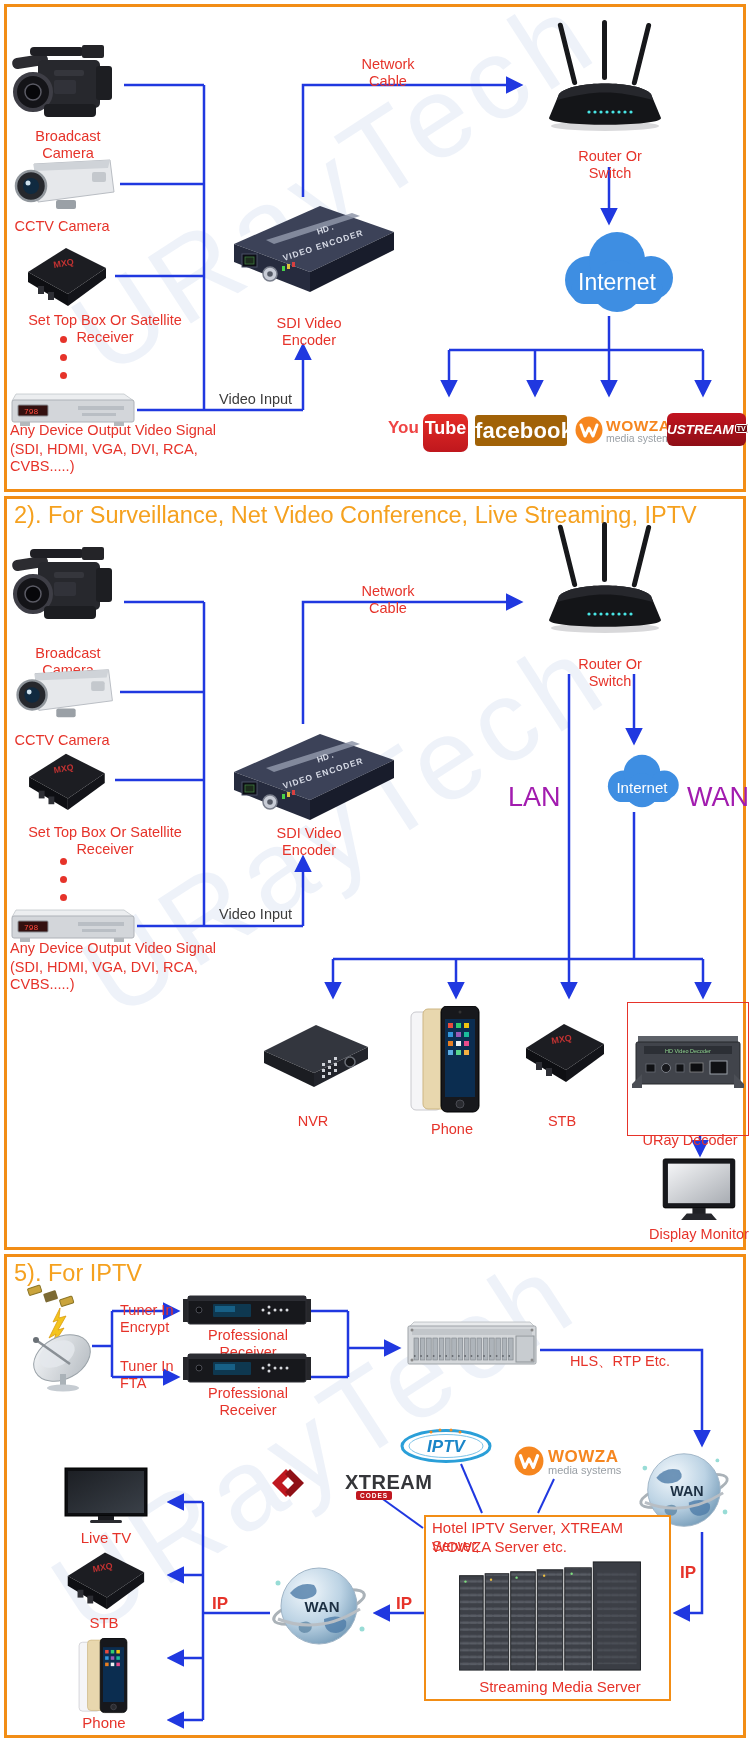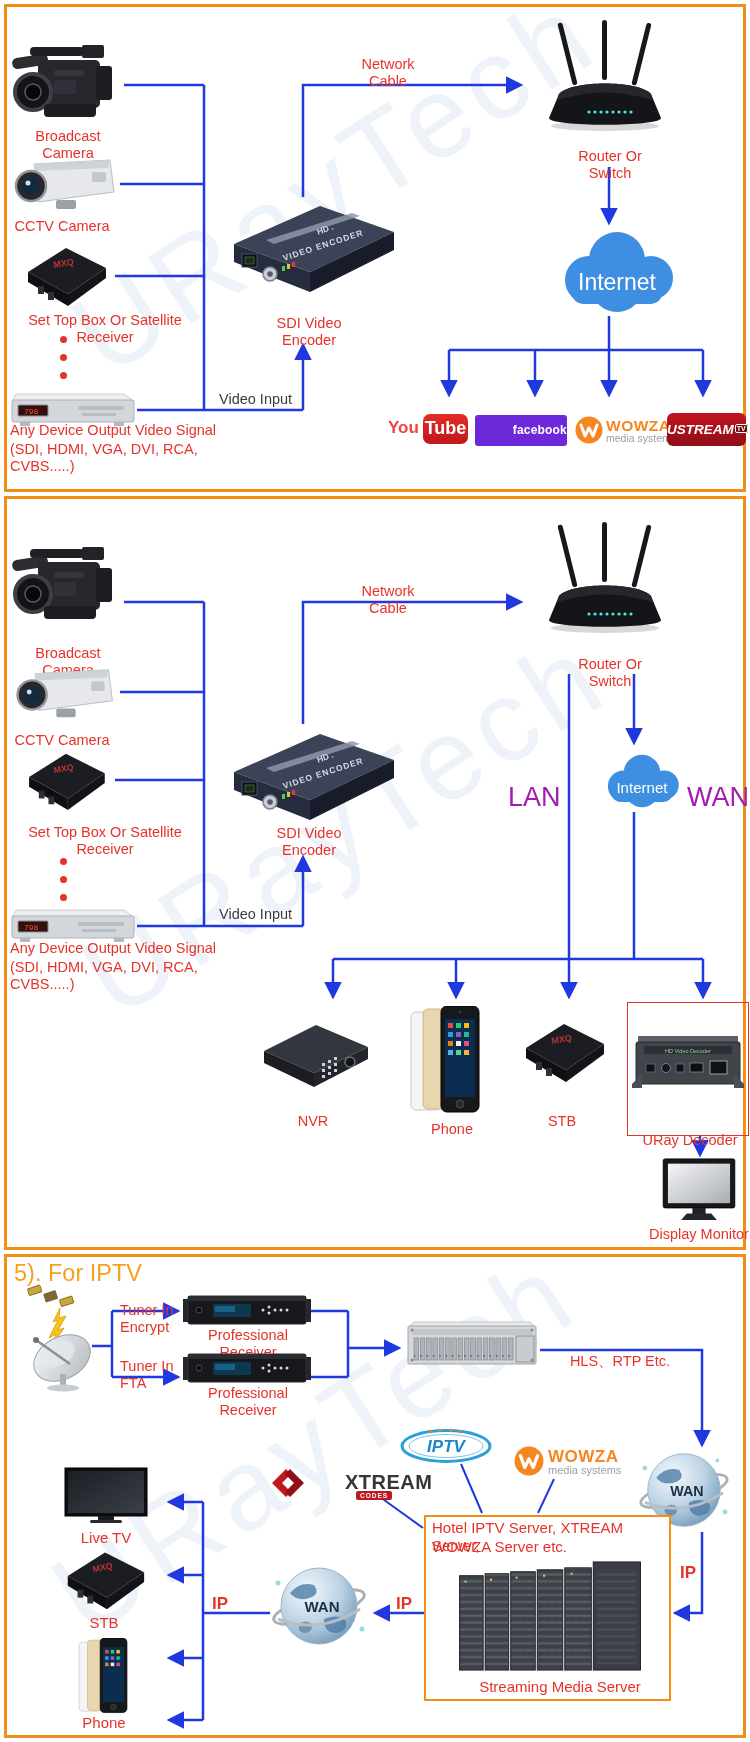--- a/index.html
+++ b/index.html
@@ -11,22 +11,22 @@
   .blk{position:absolute;font-size:14.5px;color:#3c3c3c;text-align:left;}
   .ttl{position:absolute;font-size:23.5px;color:#f5a11f;white-space:nowrap;}
   .bigblue{position:absolute;font-size:27px;color:#a21caf;}
   .ip{position:absolute;font-size:17px;color:#e6332a;font-weight:bold;}
   .dot{position:absolute;width:7px;height:7px;border-radius:50%;background:#e6332a;}
   .wm{position:absolute;font-size:115px;color:rgba(90,130,200,0.10);transform:rotate(-33deg);
       white-space:nowrap;letter-spacing:8px;pointer-events:none;}
   .dev{position:absolute;}
   .dev svg{width:100%;height:100%;display:block;}
   #lines{position:absolute;left:0;top:0;pointer-events:none;}
-  .fb{position:absolute;background:#6d28d9;border-radius:3px;color:#fff;font-weight:bold;
-      font-size:12px;text-align:right;line-height:31px;letter-spacing:0.2px;}
+  .fb{position:absolute;background:#a16207;border-radius:3px;color:#fff;font-weight:bold;
+      font-size:22px;text-align:center;line-height:31px;letter-spacing:0.2px;}
   .yt-you{position:absolute;color:#ef4444;font-weight:bold;font-size:17px;}
   .yt-tube{position:absolute;background:linear-gradient(#e52d27,#bf171d);border-radius:7px;color:#fff;
       font-weight:bold;font-size:18px;text-align:center;line-height:29px;}
   .wz-txt{position:absolute;color:#f6861f;font-weight:bold;font-size:15.5px;letter-spacing:0.5px;}
   .wz-sub{position:absolute;color:#9aa0a6;font-size:10.5px;}
   .us{position:absolute;background:linear-gradient(#c2131f,#8e0e16);border-radius:6px;color:#fff;
       font-weight:bold;font-style:italic;font-size:13.5px;text-align:center;line-height:32px;}
   .us .tv{font-size:7px;font-style:normal;background:#6e0a10;border:1px solid #fff;border-radius:2px;
       padding:0 1px;vertical-align:3px;margin-left:1px;}
   .xt-txt{position:absolute;color:#35363a;font-weight:bold;font-size:20px;letter-spacing:0.5px;margin-left:37px;}
@@ -251,32 +251,33 @@
           <circle cx="64" cy="32" r="28"></circle>
           <circle cx="98" cy="50" r="22"></circle>
         <circle cx="64" cy="58" r="26"></circle>
           <rect x="18" y="50" width="92" height="26" rx="13"></rect>
       </g>
       <text x="64" y="62" text-anchor="middle" font-size="23" fill="#ffffff">Internet</text>
     </svg>
   </div>
 
   <span class="yt-you" style="left:388px;top:418px;">You</span>
-  <span class="yt-tube" style="left:423px;top:414px;width:45px;height:30px;">Tube</span>
+  <span class="yt-tube" style="left:423px;top:414px;width:45px;height:38px;">Tube</span>
   <span class="fb" style="left:475px;top:415px;width:92px;height:31px;">facebook</span>
   <div class="dev" style="left:575px;top:416px;width:28px;height:28px;">
     <svg viewBox="0 0 28 28">
       <circle cx="14" cy="14" r="13.5" fill="#f6861f"></circle>
       <path d="M6,9 L10,20 L14,12 L18,20 L22,9" stroke="#ffffff" stroke-width="3" fill="none" stroke-linejoin="round" stroke-linecap="round"></path>
     </svg>
   </div>
   <span class="wz-txt" style="left:606px;top:417px;">WOWZA</span>
   <span class="wz-sub" style="left:606px;top:432px;">media systems</span>
   <span class="us" style="left:667px;top:413px;width:79px;height:33px;"><span>USTREAM</span><span class="tv">TV</span></span>
 
+  <div class="ttl" style="left:14px;top:502px;">2). For Surveillance, Net Video Conference, Live Streaming, IPTV</div>
 
   <div class="dev" style="left:10px;top:546px;width:114px;height:86px;">
     <svg viewBox="0 0 114 86">
       <rect x="2" y="12" width="36" height="11" rx="5" fill="#2c2c31" transform="rotate(-9 20 17)"></rect>
       <rect x="20" y="3" width="54" height="9" rx="4" fill="#1f1f24"></rect>
       <rect x="72" y="1" width="22" height="13" rx="2" fill="#242428"></rect>
       <rect x="28" y="16" width="62" height="48" rx="5" fill="#27282d"></rect>
       <rect x="86" y="22" width="16" height="34" rx="3" fill="#1d1e22"></rect>
       <circle cx="23" cy="48" r="18" fill="#141418" stroke="#3e3e46" stroke-width="4"></circle>
       <circle cx="23" cy="48" r="8" fill="#07070a" stroke="#5a5a64" stroke-width="1.5"></circle>

